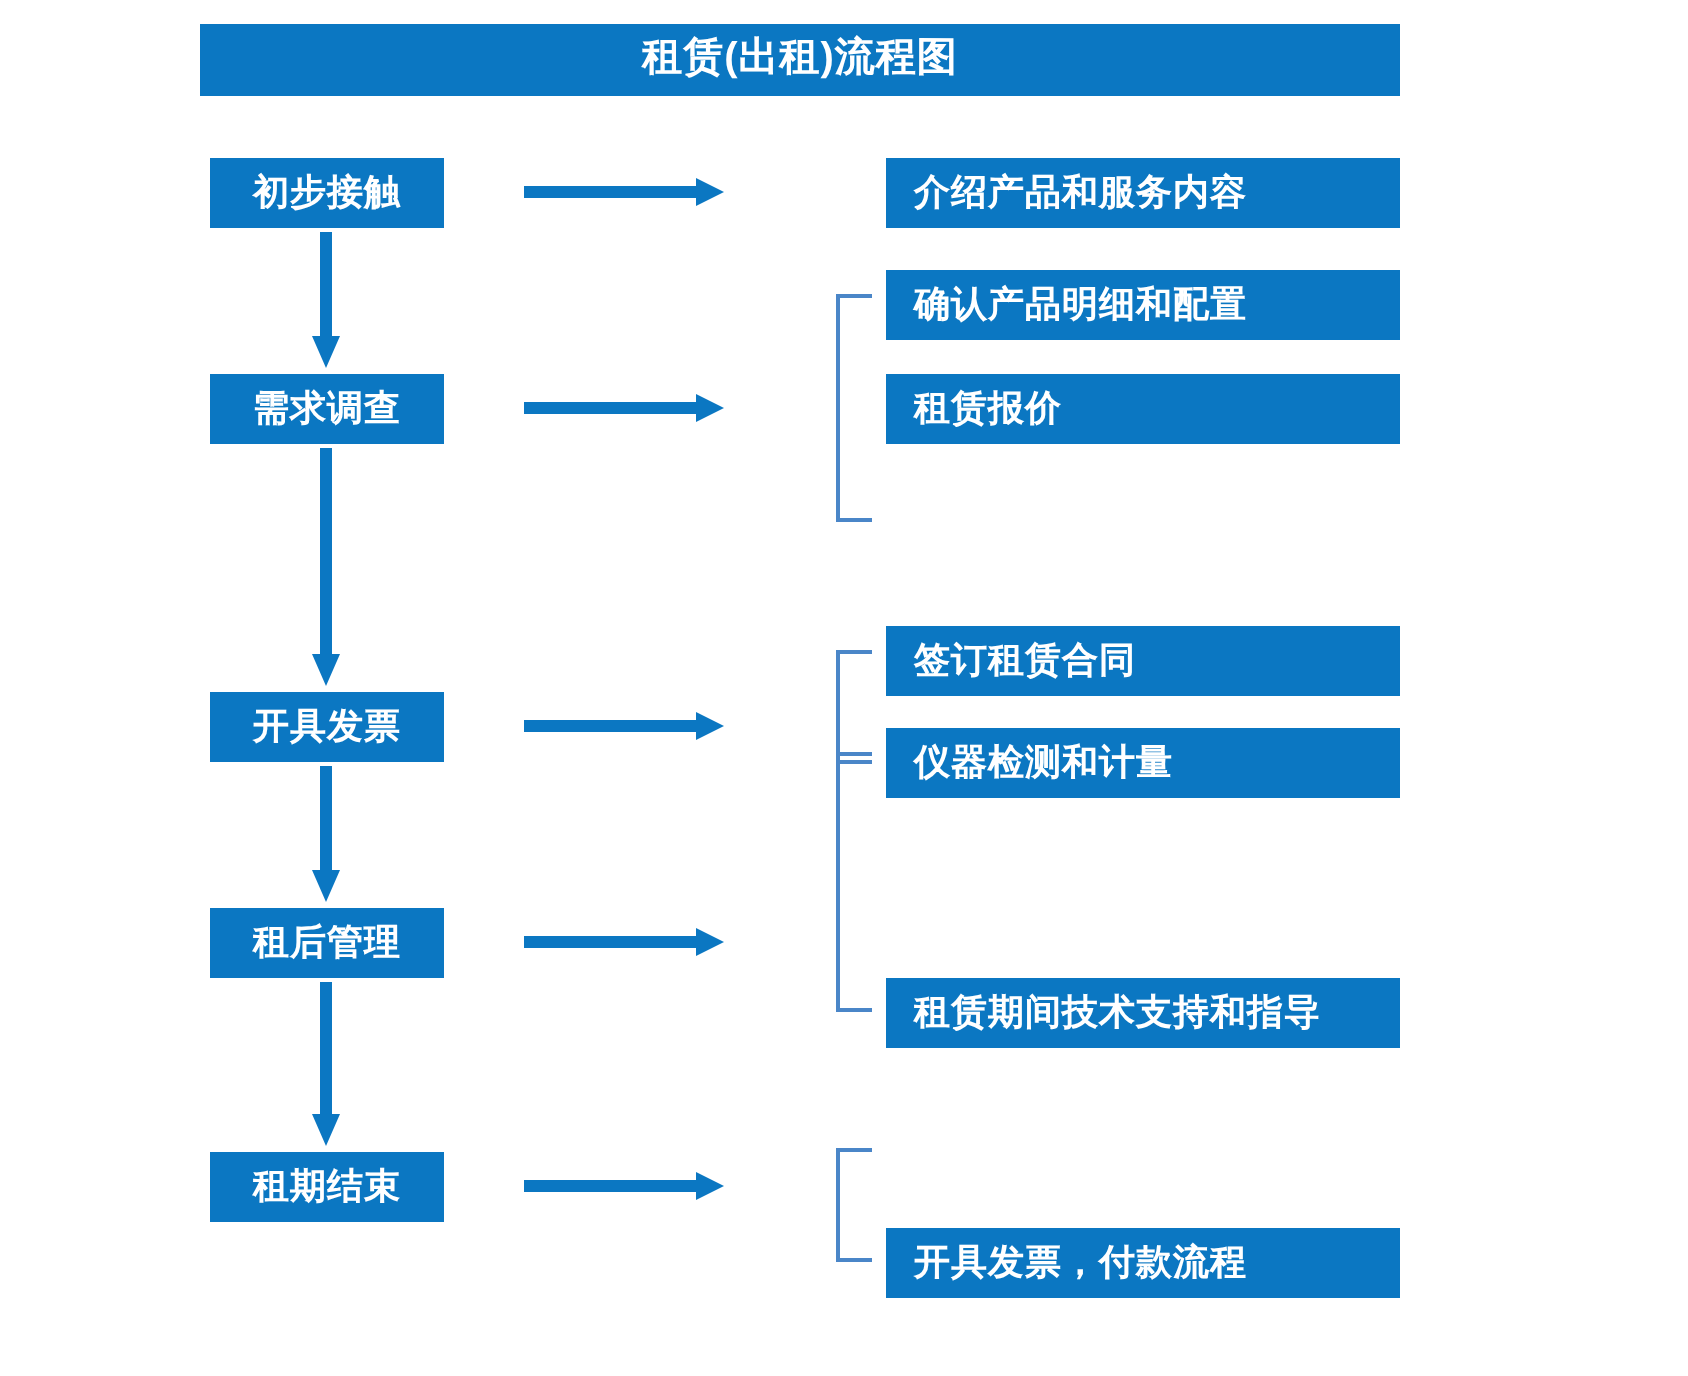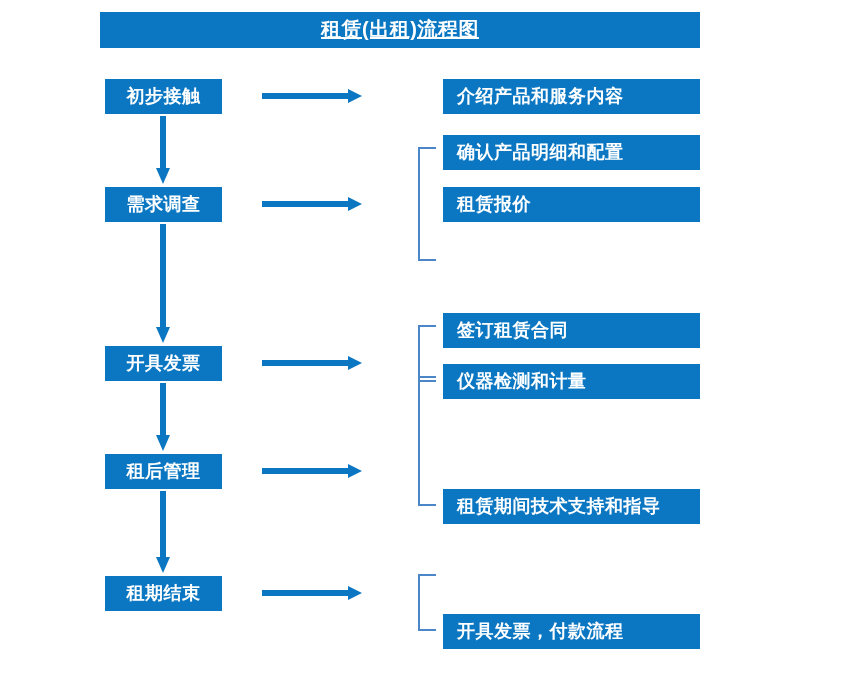--- a/index.html
+++ b/index.html
@@ -34,21 +34,20 @@
     white-space: nowrap;
   }
   .title-box {
     left: 100px;
     top: 12px;
     width: 600px;
     height: 36px;
     font-size: 20px;
     justify-content: center;
     padding-bottom: 2px;
-    text-decoration: underline;
   }
   .stage-box {
     left: 105px;
     width: 117px;
     height: 35px;
     font-size: 18px;
     justify-content: center;
     padding-bottom: 2px;
     text-align: center;
   }

